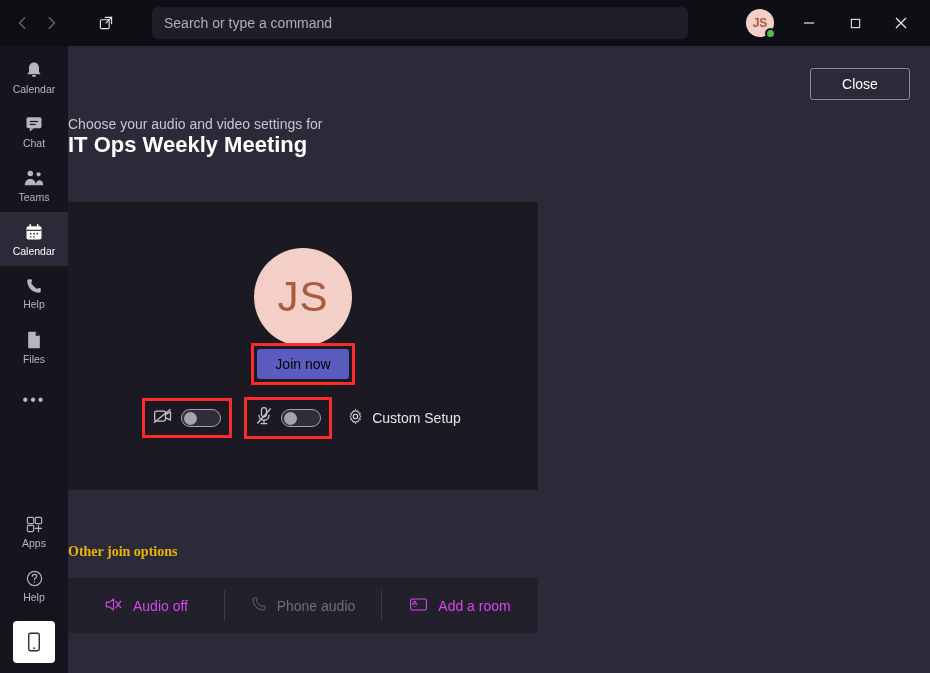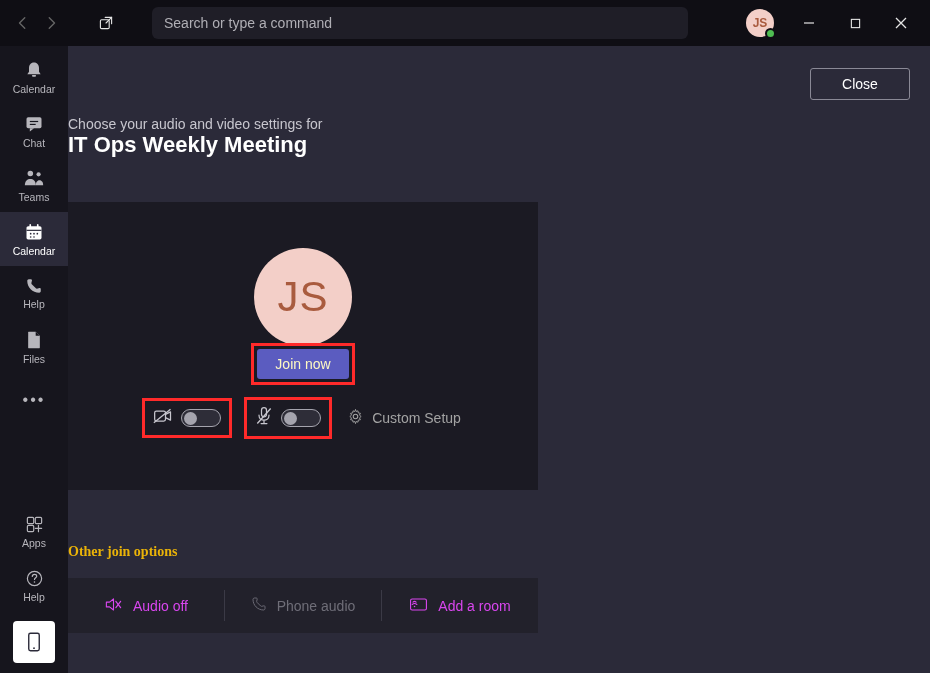--- a/index.html
+++ b/index.html
@@ -95,21 +95,21 @@
     }
     .avatar-large {
       width: 98px; height: 98px; border-radius: 50%;
       background: #f3cfc8; margin-top: 46px;
       display: flex; align-items: center; justify-content: center;
       color: #a95b3e; font-size: 42px; font-weight: 500; letter-spacing: 1px;
     }
     .join-btn {
       margin-top: 30px;
       width: 92px; height: 30px;
-      background: #5b5cc0; color: #fef9c3; font-size: 14px;
+      background: #5b5cc0; color: #000000; font-size: 14px;
       border: none; border-radius: 3px;
       display: flex; align-items: center; justify-content: center; cursor: pointer;
     }
     .controls-row {
       margin-top: 18px;
       display: flex; align-items: center; gap: 18px;
     }
     .ctrl-group {
       display: flex; align-items: center; gap: 8px;
       padding: 4px 6px;
@@ -119,21 +119,21 @@
       border: 1px solid #a5a4ae; background: #2e2d38;
       position: relative; cursor: pointer;
     }
     .toggle::after {
       content: ""; position: absolute; left: 2px; top: 1.5px;
       width: 13px; height: 13px; border-radius: 50%; background: #a5a4ae;
     }
     .ctrl-icon { color: #c7c6ce; }
     .custom-setup {
       display: flex; align-items: center; gap: 8px;
-      color: #a3a3a3; font-size: 14px; cursor: pointer;
+      color: #e5e5e5; font-size: 14px; cursor: pointer;
     }
     .highlight {
       outline: 3px solid #ff2a2a;
       outline-offset: 0;
     }
     .hl-camera { padding: 6px 8px; }
     .hl-mic { padding: 6px 8px; }
     .hl-join { padding: 3px; }
     .other-options-label {
       margin-top: 54px; color: #eab308; font-size: 14px; font-weight: 600; font-family: Liberation Serif, serif;

